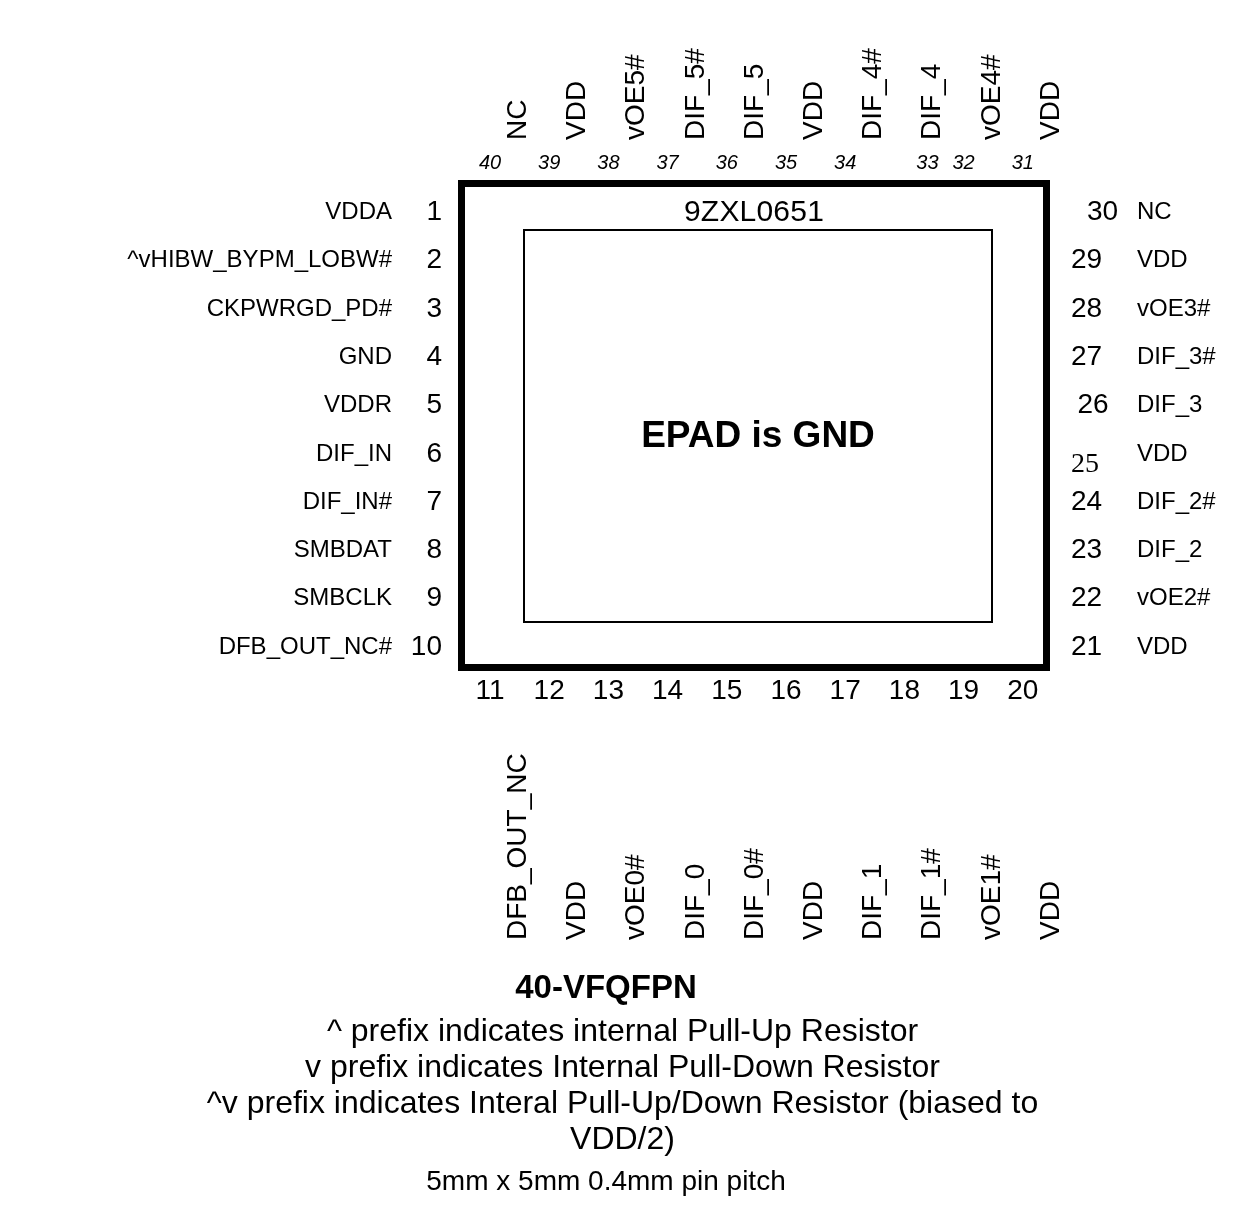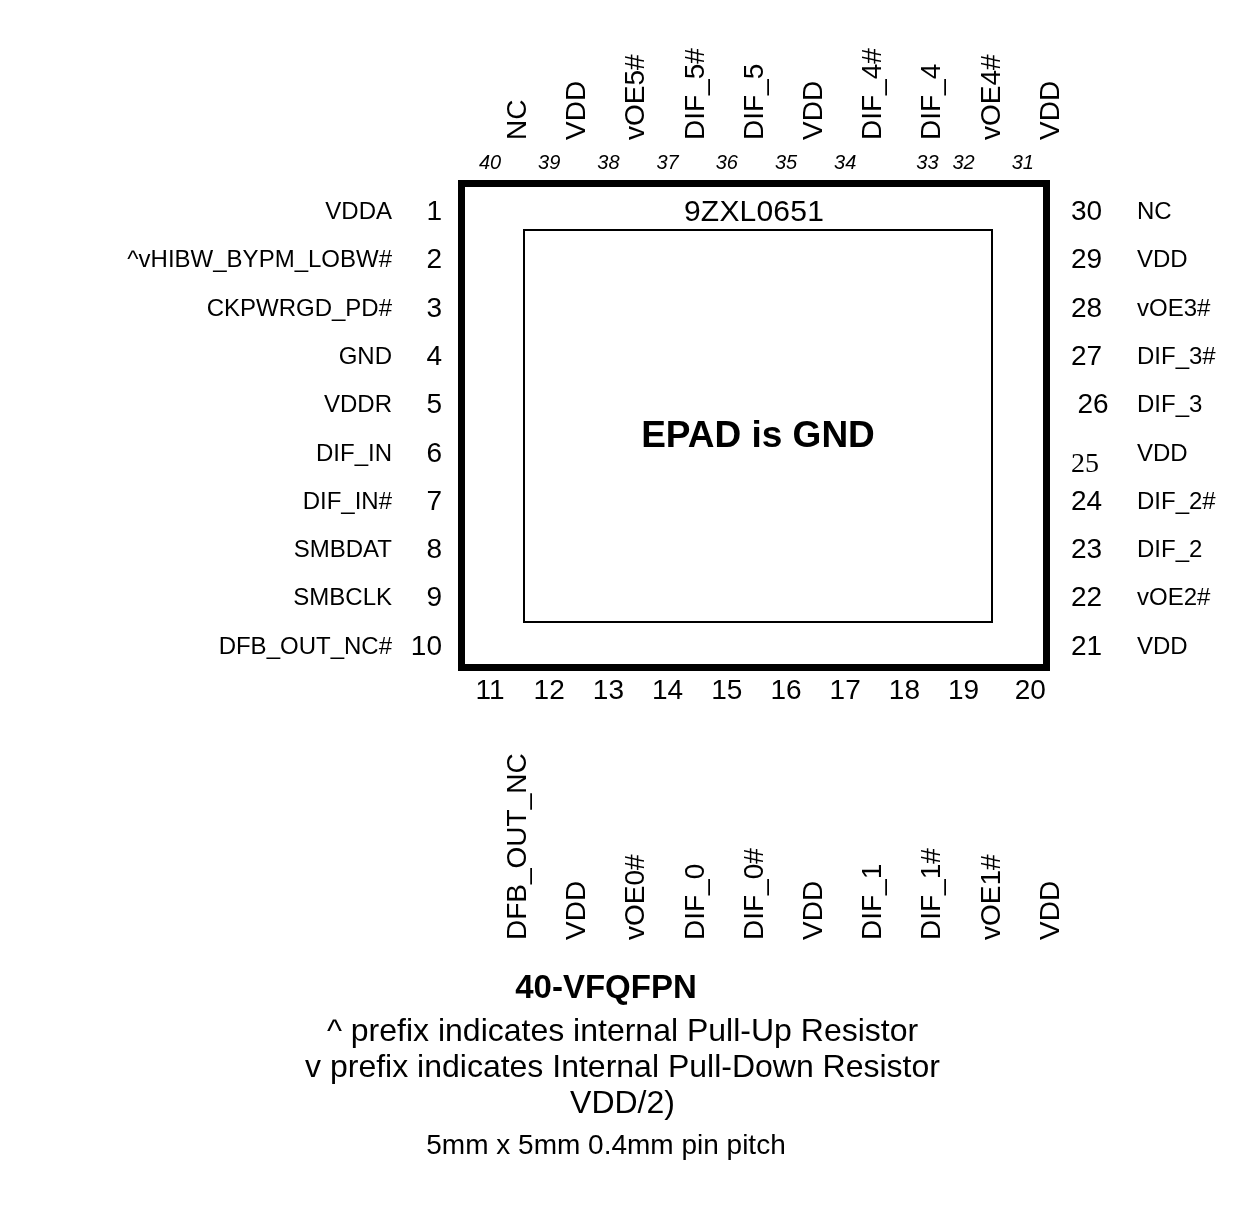--- a/index.html
+++ b/index.html
@@ -199,21 +199,21 @@
       <div class="pin-lbl left-lbl" style="top: 484.8px;">DIF_IN#</div>
       <div class="pin-num left-num" style="top: 484.8px;">7</div>
       <div class="pin-lbl left-lbl" style="top: 533.1px;">SMBDAT</div>
       <div class="pin-num left-num" style="top: 533.1px;">8</div>
       <div class="pin-lbl left-lbl" style="top: 581.4px;">SMBCLK</div>
       <div class="pin-num left-num" style="top: 581.4px;">9</div>
       <div class="pin-lbl left-lbl" style="top: 629.7px;">DFB_OUT_NC#</div>
       <div class="pin-num left-num" style="top: 629.7px;">10</div>
     </div>
   <div id="right-pins">
-      <div class="pin-num right-num" style="top: 195px;">30</div>
+      <div class="pin-num right-num" style="top: 195px; margin-left: 16px;">30</div>
       <div class="pin-lbl right-lbl" style="top: 195px;">NC</div>
       <div class="pin-num right-num" style="top: 243.3px;">29</div>
       <div class="pin-lbl right-lbl" style="top: 243.3px;">VDD</div>
       <div class="pin-num right-num" style="top: 291.6px;">28</div>
       <div class="pin-lbl right-lbl" style="top: 291.6px;">vOE3#</div>
       <div class="pin-num right-num" style="top: 339.9px;">27</div>
       <div class="pin-lbl right-lbl" style="top: 339.9px;">DIF_3#</div>
       <div class="pin-num right-num" style="top: 388.2px; text-align: center;">26</div>
       <div class="pin-lbl right-lbl" style="top: 388.2px;">DIF_3</div>
       <div class="pin-num right-num" style="top: 447px; font-family: Liberation Serif, serif;">25</div>
@@ -239,25 +239,26 @@
       <div class="bot-num" style="left: 703.8px;">15</div>
       <div class="vert-lbl" style="left: 739.8px; top: 940px;">DIF_0#</div>
       <div class="bot-num" style="left: 763px;">16</div>
       <div class="vert-lbl" style="left: 799px; top: 940px;">VDD</div>
       <div class="bot-num" style="left: 822.2px;">17</div>
       <div class="vert-lbl" style="left: 858.2px; top: 940px;">DIF_1</div>
       <div class="bot-num" style="left: 881.4px;">18</div>
       <div class="vert-lbl" style="left: 917.4px; top: 940px;">DIF_1#</div>
       <div class="bot-num" style="left: 940.6px;">19</div>
       <div class="vert-lbl" style="left: 976.6px; top: 940px;">vOE1#</div>
-      <div class="bot-num" style="left: 999.8px; text-align: right;">20</div>
+      <div class="bot-num" style="left: 999.8px;">20</div>
       <div class="vert-lbl" style="left: 1035.8px; top: 940px;">VDD</div>
     </div>
 
   <div id="footer">
     <div id="pkg-title">40-VFQFPN</div>
     <div class="note">^ prefix indicates internal Pull-Up Resistor</div>
     <div class="note">v prefix indicates Internal Pull-Down Resistor</div>
+    <div class="note">^v prefix indicates Interal Pull-Up/Down Resistor (biased to</div>
     <div class="note">VDD/2)</div>
     <div id="dims">5mm x 5mm 0.4mm pin pitch</div>
   </div>
 
 </div>
 
 </body></html>

